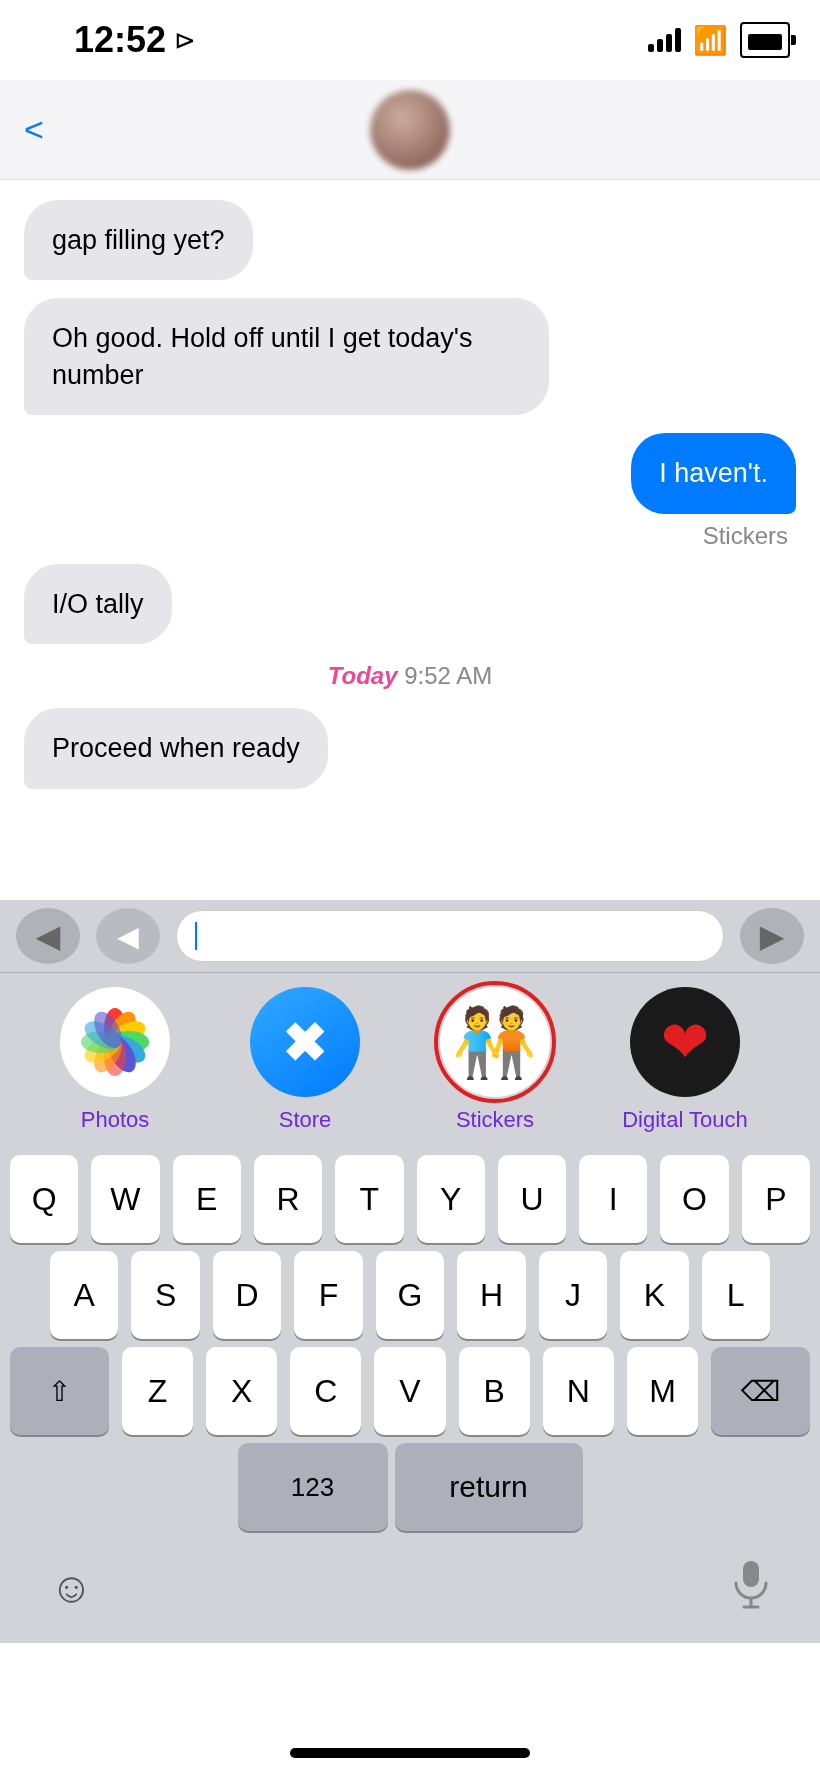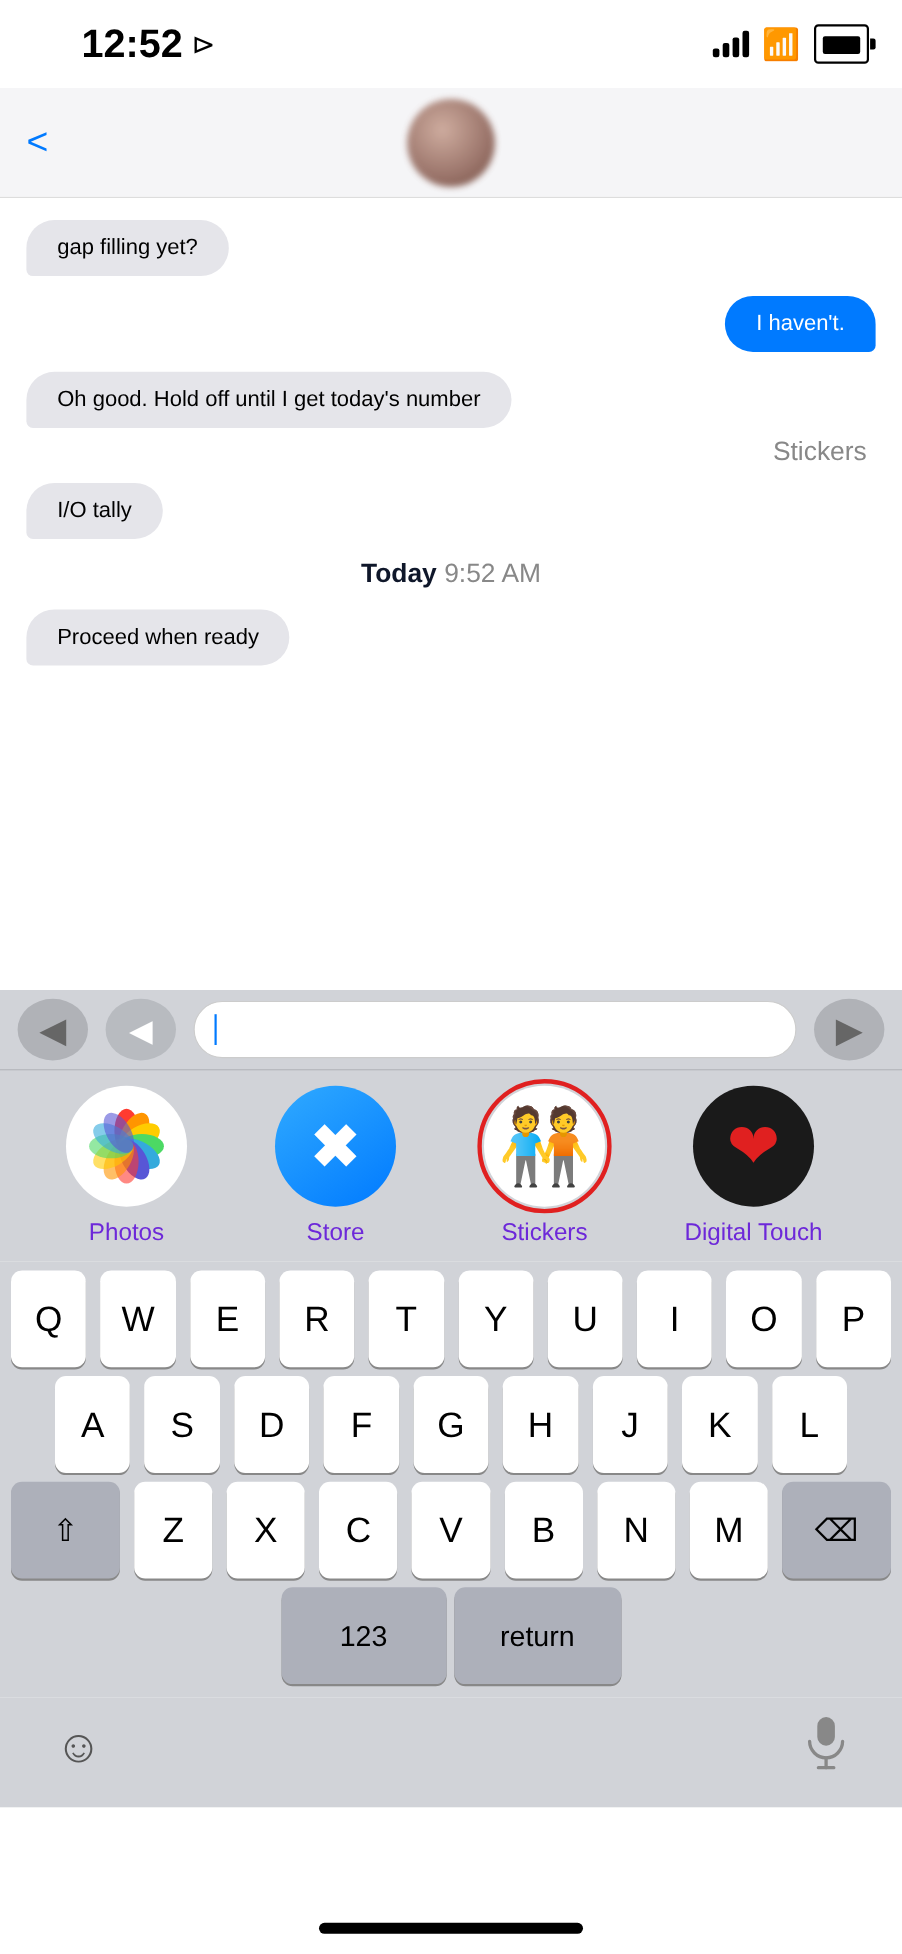--- a/index.html
+++ b/index.html
@@ -81,23 +81,23 @@
       margin-bottom: 18px;
     }
     .msg-row.received {
       justify-content: flex-start;
     }
     .msg-row.sent {
       justify-content: flex-end;
     }
     .bubble {
       max-width: 68%;
-      padding: 12px 28px;
+      padding: 22px 28px;
       border-radius: 34px;
-      font-size: 20px;
+      font-size: 27px;
       line-height: 1.35;
     }
     .bubble.received {
       background: #e5e5ea;
       color: #000;
       border-bottom-left-radius: 8px;
     }
     .bubble.sent {
       background: #007AFF;
       color: #fff;
@@ -112,21 +112,22 @@
       padding-right: 8px;
     }
     .timestamp-label {
       text-align: center;
       font-size: 24px;
       color: #888;
       margin: 10px 0 18px;
     }
     .timestamp-label strong {
       font-weight: 600;
-      color: #0f172a;
+      color: #ec4899;
+      font-style: italic;
     }
 
     
     .app-drawer {
       background: #d1d3d8;
       height: 175px;
       display: flex;
       align-items: center;
       padding: 0 20px;
       gap: 0;
@@ -236,23 +237,23 @@
       width: 150px;
       height: 88px;
       font-size: 26px;
     }
     .key.space {
       width: 380px;
       height: 88px;
       font-size: 28px;
     }
     .key.return {
-      width: 152px;
+      width: 188px;
       height: 88px;
-      font-size: 26px;
+      font-size: 30px;
     }
     .bottom-bar {
       background: #d1d3d8;
       height: 100px;
       display: flex;
       align-items: center;
       justify-content: space-between;
       padding: 0 50px 10px;
     }
     .home-indicator {
@@ -347,29 +348,29 @@
 </div>
 
 <div class="messages-area">
 
   <div class="msg-row received">
     <div class="bubble received">
       <span>gap filling yet?</span>
     </div>
   </div>
 
+  <div class="msg-row received">
+    <div class="bubble received">
+      <span>Oh good. Hold off until I get today's number</span>
+    </div>
+  </div>
+
   <div class="msg-row sent">
     <div class="bubble sent">
       <span>I haven't.</span>
-    </div>
-  </div>
-
-  <div class="msg-row received">
-    <div class="bubble received">
-      <span>Oh good. Hold off until I get today's number</span>
     </div>
   </div>
 
 
   <div class="delivered-label">
     <span>Stickers</span>
   </div>
 
   <div class="msg-row received">
     <div class="bubble received">

